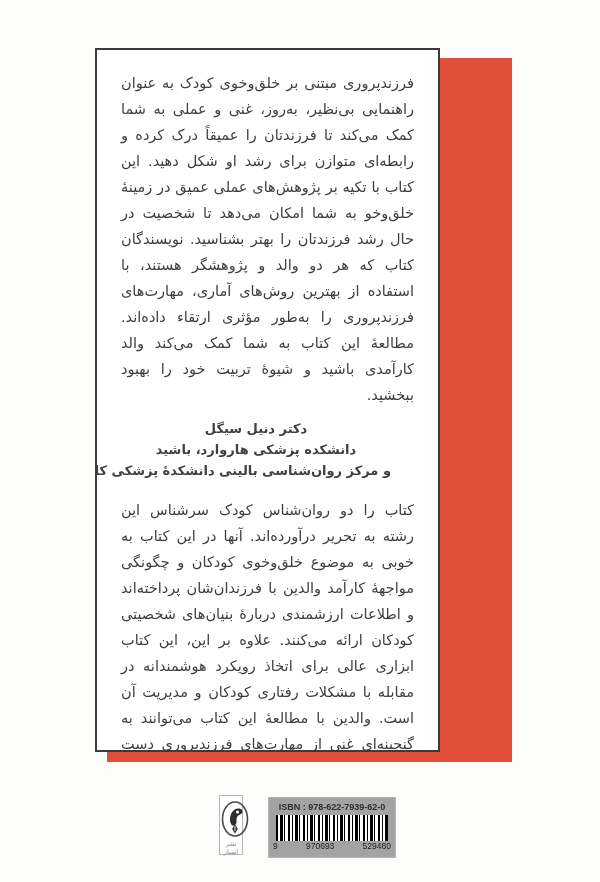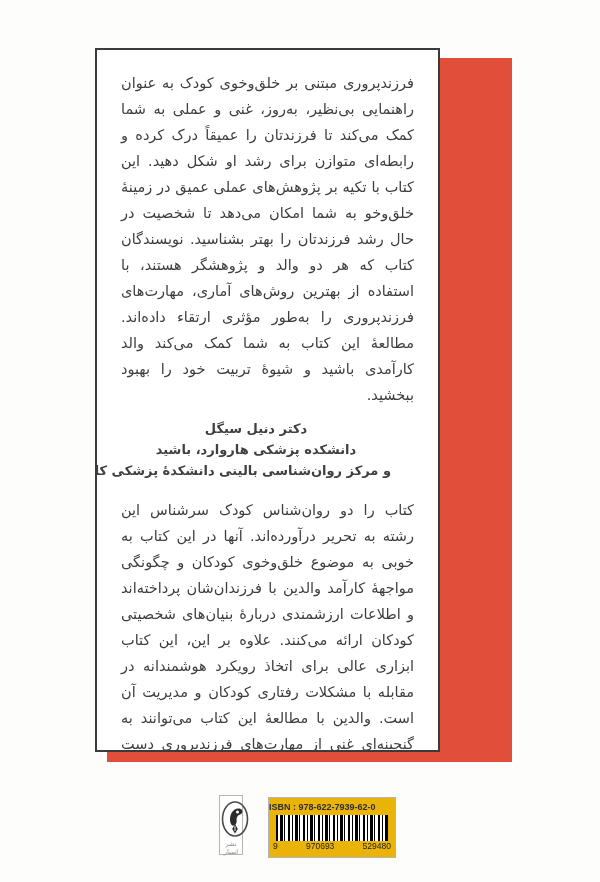--- a/index.html
+++ b/index.html
@@ -68,21 +68,22 @@
     color: #8a8a8a;
     line-height: 8px;
     direction: rtl;
   }
   .isbn-box {
     position: absolute;
     left: 268px; top: 797px;
     width: 128px; height: 61px;
     box-sizing: border-box;
     border: 1px solid #b5b5b5;
-    background: #eab308;
+    background: #a3a3a3;
+    text-align: center;
     padding-top: 4px;
   }
   .isbn-label {
     font-family: "Liberation Sans", sans-serif;
     font-weight: bold;
     font-size: 9px;
     color: #2f2f2f;
     line-height: 10px;
     white-space: nowrap;
   }

